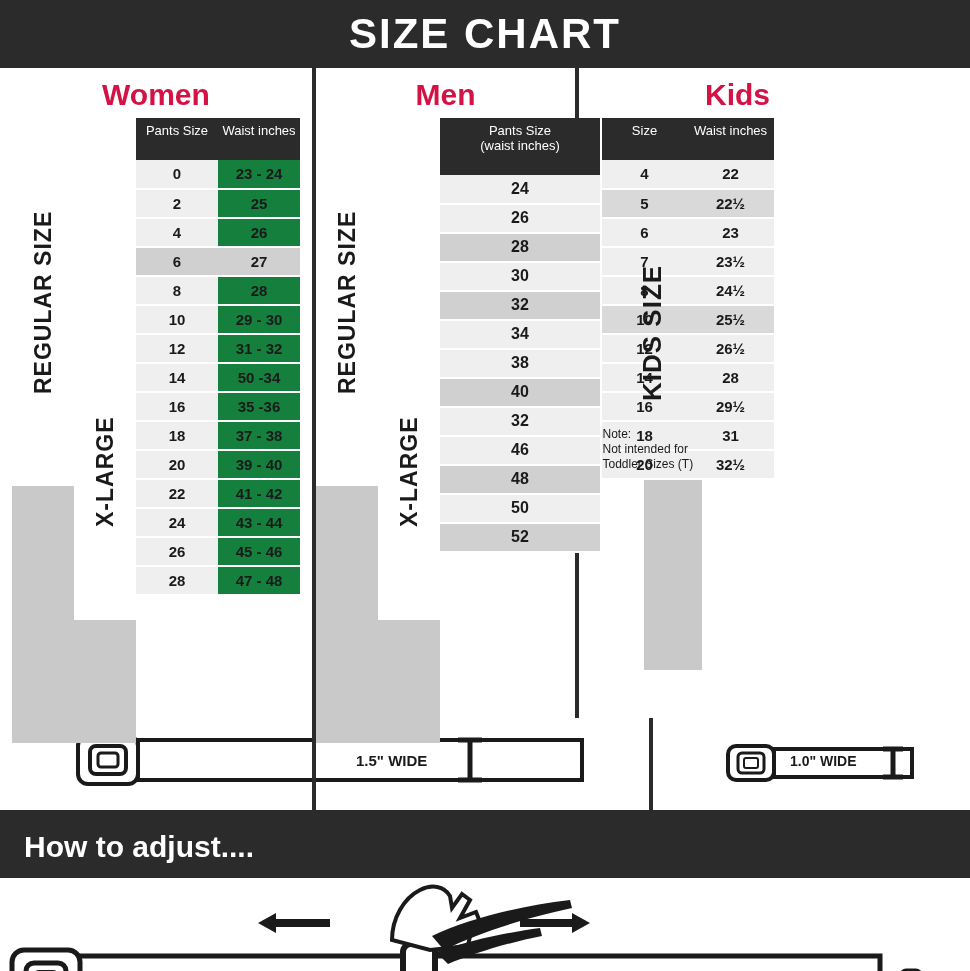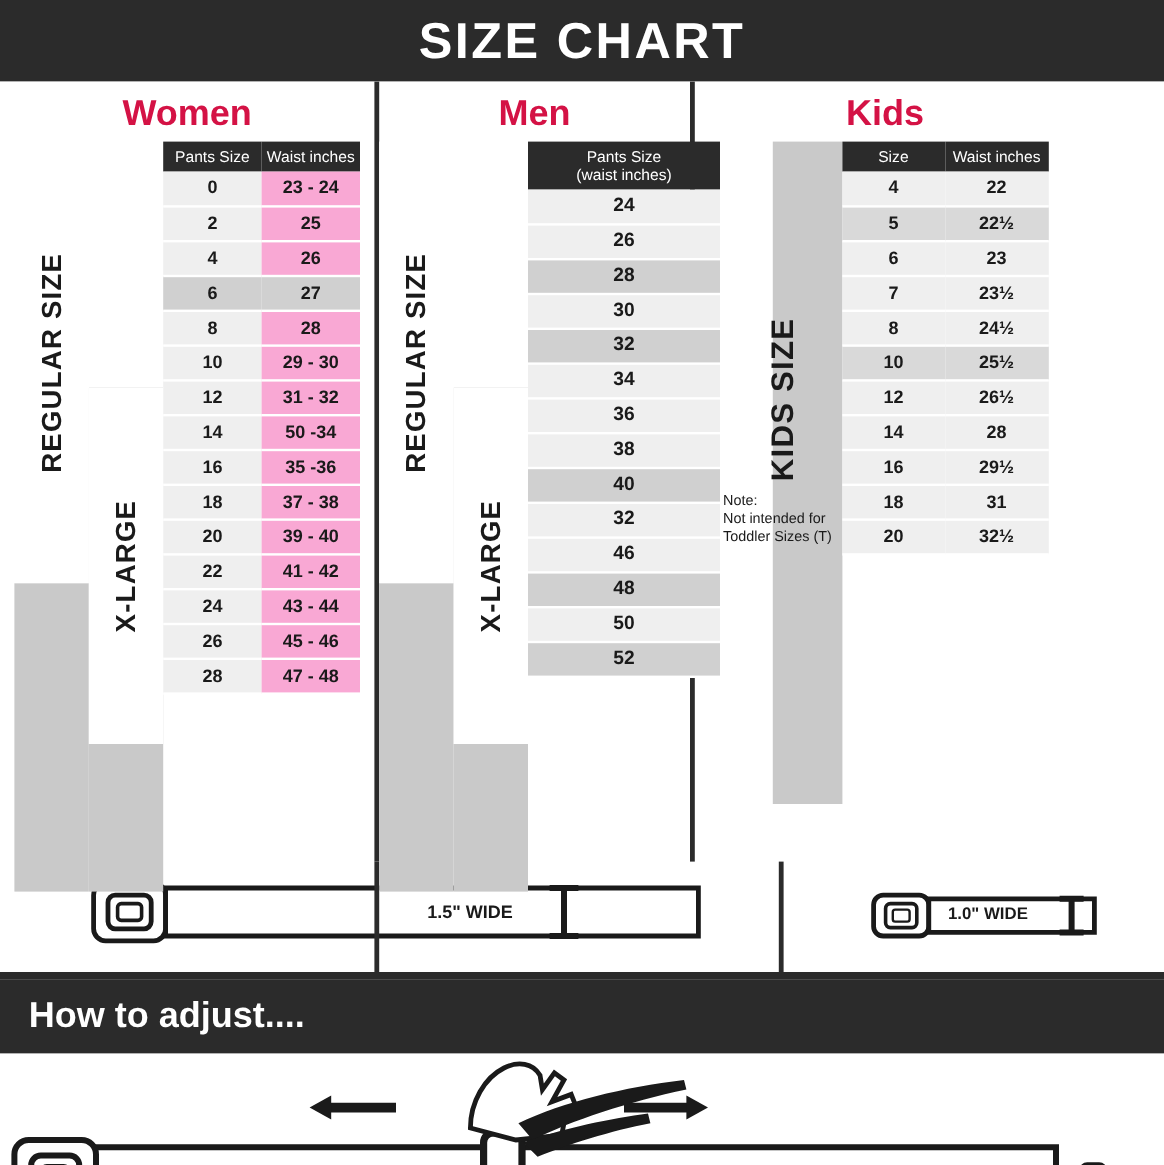--- a/index.html
+++ b/index.html
@@ -102,48 +102,48 @@
     border-collapse: collapse;
     position: relative;
     z-index: 2;
   }
   table.size th {
     background: #2b2b2b;
     color: #ffffff;
     font-weight: normal;
     font-size: 13px;
     vertical-align: bottom;
-    padding: 6px 4px 4px 4px;
+    padding: 6px 4px 21px 4px;
     line-height: 1.15;
   }
   table.size td {
     text-align: center;
     font-size: 15px;
     font-weight: bold;
     padding: 4px 2px;
     border-bottom: 2px solid #ffffff;
     height: 29px;
   }
 
   
   .women-table { margin-left: 124px; }
   .women-table th.c1 { width: 82px; }
   .women-table th.c2 { width: 82px; }
   .women-table td.c1 { background: #efefef; width: 82px; }
-  .women-table td.c2 { background: #f9a8d4; width: 82px; }
+  .women-table td.c2 { background: #15803d; width: 82px; }
   .women-table tr.alt td { background: #d0d0d0; }
 
   
   .men-table { margin-left: 124px; }
   .men-table th.c1 { width: 160px; }
   .men-table td.c1 { background: #efefef; width: 160px; font-size: 16px;}
   .men-table tr.alt td { background: #d0d0d0; }
 
   
-  .kids-table { margin-left: 100px; }
+  .kids-table { }
   .kids-table th.c1 { width: 86px; }
   .kids-table th.c2 { width: 86px; }
   .kids-table td { background: #efefef; width: 86px; height: 40px; font-size: 16px;}
   .kids-table tr.alt td { background: #d9d9d9; }
 
   .kids-note {
     position: absolute;
     left: 1px;
     bottom: 8px;
     font-size: 12px;
@@ -303,23 +303,20 @@
                 <td class="c1">28</td>
               </tr>
             <tr>
                 <td class="c1">30</td>
               </tr>
             <tr class="alt">
                 <td class="c1">32</td>
               </tr>
             <tr>
                 <td class="c1">34</td>
-              </tr>
-            <tr>
-                <td class="c1">36</td>
               </tr>
             <tr>
                 <td class="c1">38</td>
               </tr>
             <tr class="alt">
                 <td class="c1">40</td>
               </tr>
             <tr>
                 <td class="c1">32</td>
               </tr>

